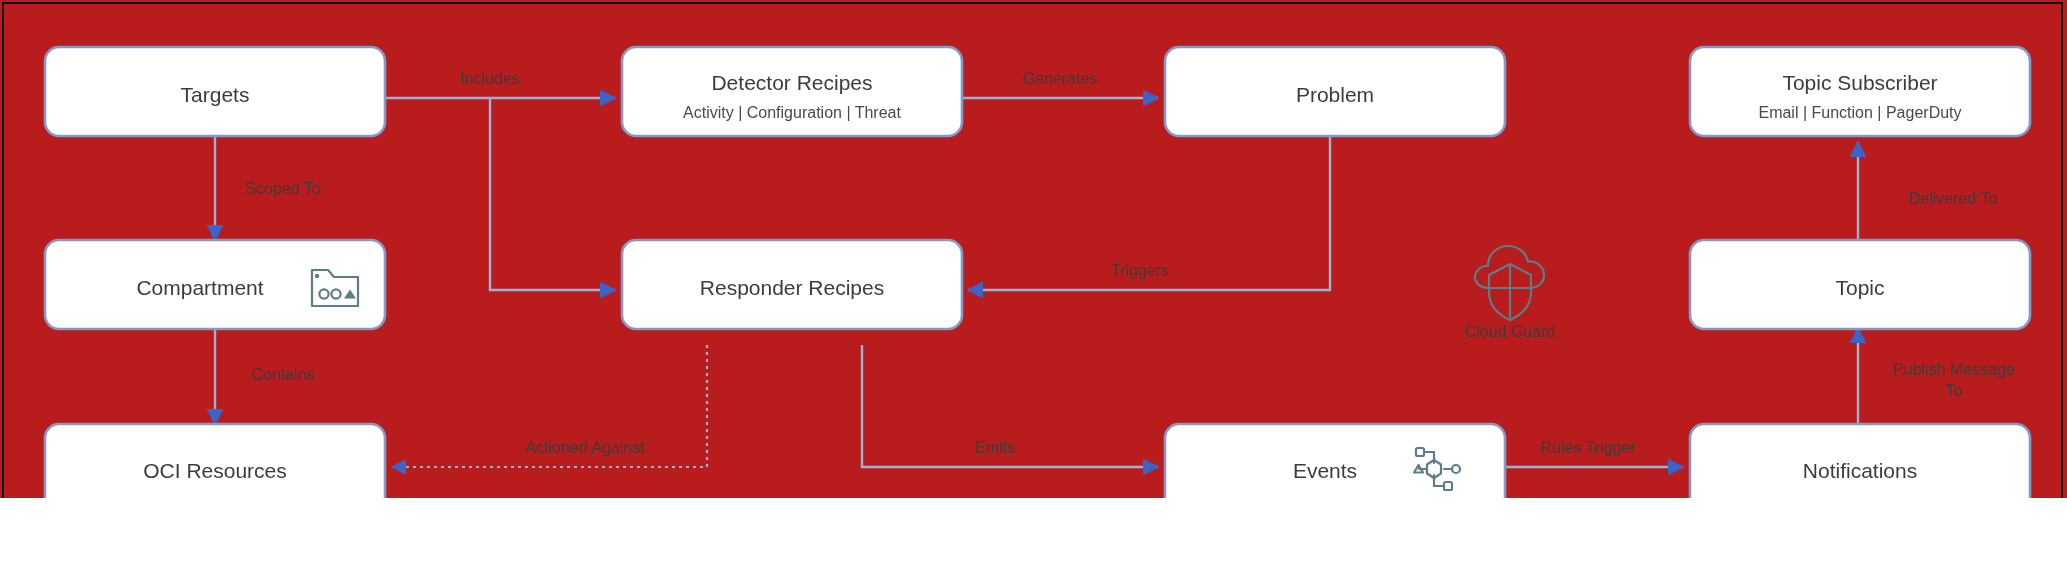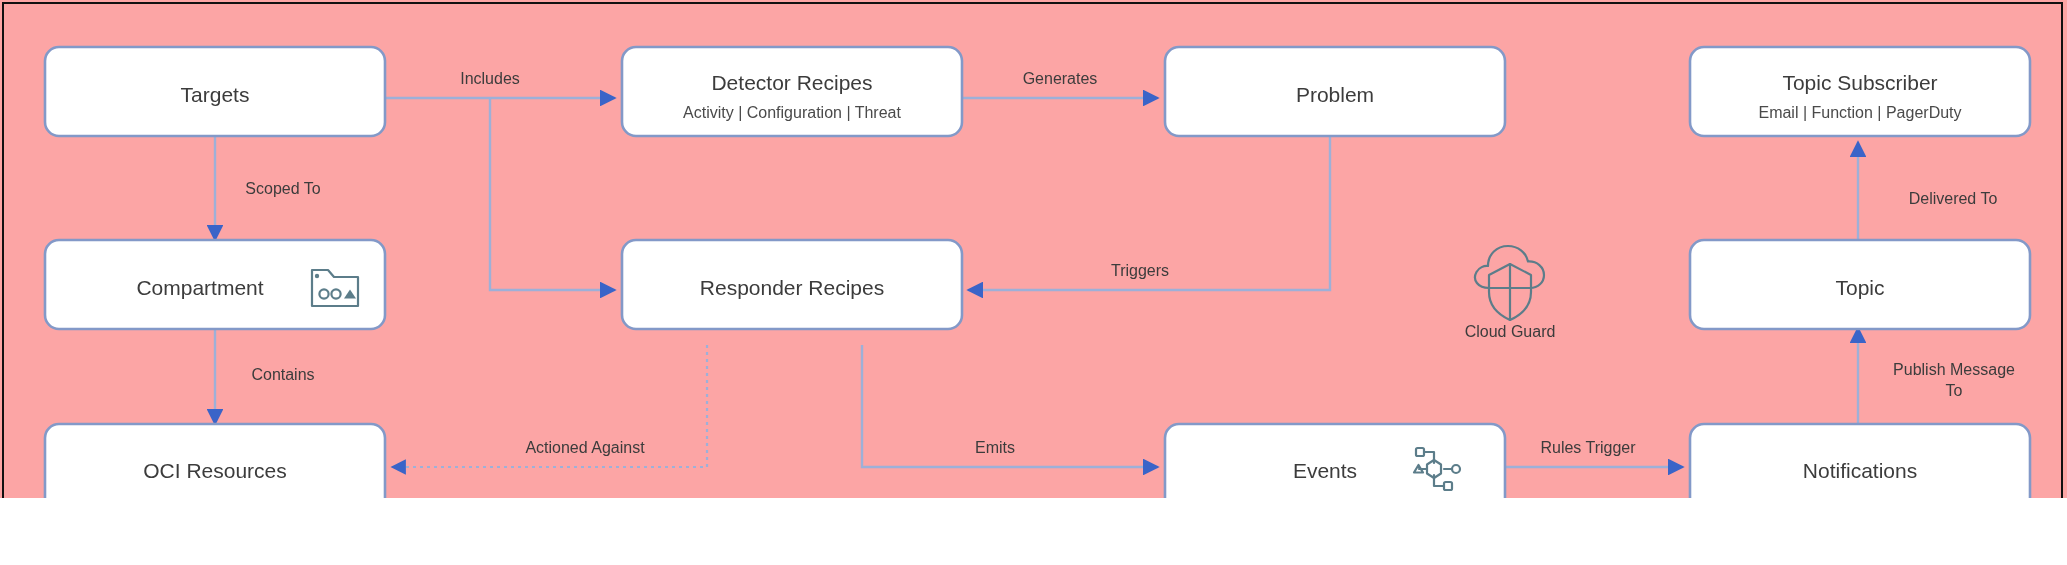--- a/index.html
+++ b/index.html
@@ -7,21 +7,21 @@
     padding: 0;
     background: #ffffff;
   }
   body {
     font-family: "Liberation Sans", sans-serif;
   }
   #diagram-root {
     position: relative;
     width: 2067px;
     height: 498px;
-    background: #fca5a5;
+    background: #b91c1c;
     box-sizing: border-box;
   }
   #frame-border {
     position: absolute;
     left: 2px;
     top: 2px;
     width: 2061px;
     height: 559px;
     border: 2px solid #111111;
     box-sizing: border-box;

